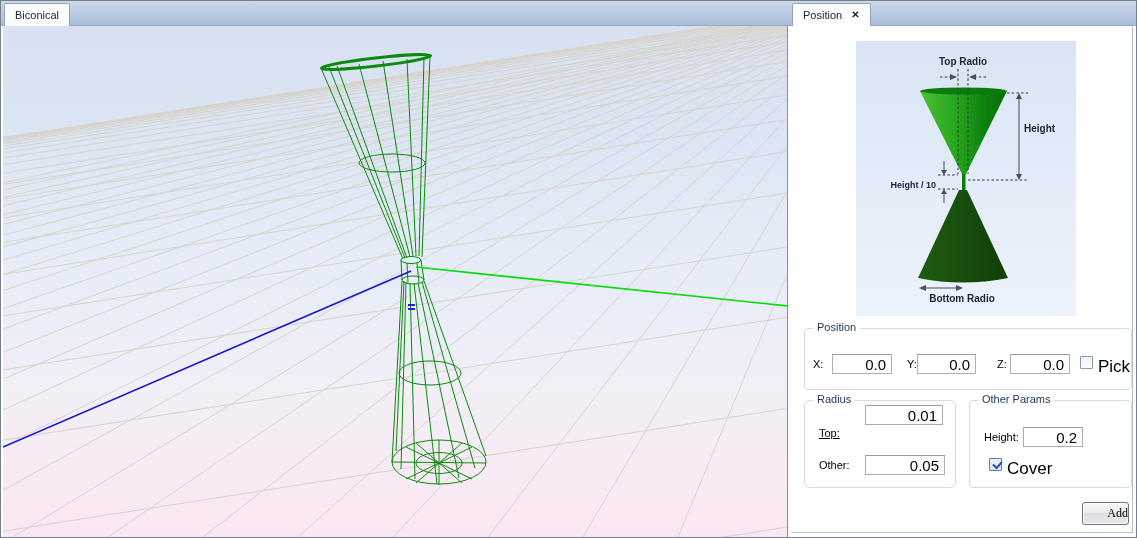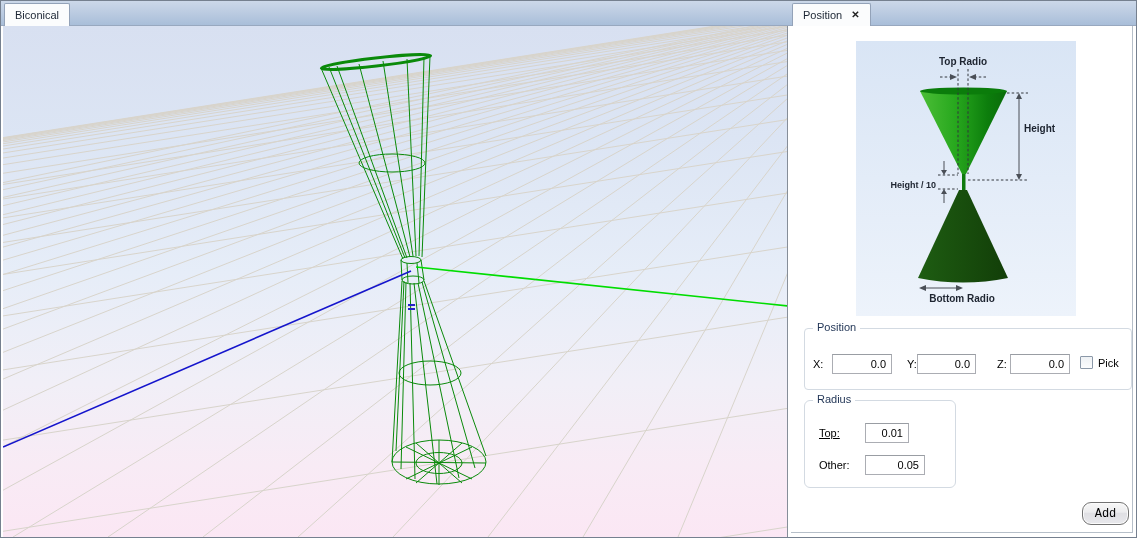--- a/index.html
+++ b/index.html
@@ -46,39 +46,40 @@
   .groupbox {
     position:absolute; border:1px solid #d3dae2; border-radius:4px; background:transparent;
   }
   .groupbox-title {
     position:absolute; top:-8px; left:8px; background:#fff; padding:0 4px;
     font-size:11px; color:#1f3354;
   }
   .fld-label { position:absolute; font-size:11px; color:#000; }
   .txt {
     position:absolute; height:20px; border:1px solid #abadb3; border-top-color:#999da3;
-    font-family:"Liberation Sans",sans-serif; font-size:11px; color:#000;
+    font-family:"Liberation Sans",sans-serif; font-size:15px; color:#000;
     text-align:right; padding:0 5px; background:#fff; outline:none;
   }
   .checkbox {
     position:absolute; width:13px; height:13px; background:linear-gradient(#eef1f4,#fbfcfd);
     border:1px solid #8b98a8; border-radius:1px;
   }
   .checkbox.checked { border-color:#5d7fae; background:linear-gradient(#e9f1f7,#d9e7f2); }
   .checkbox.checked::after {
     content:""; position:absolute; left:2.5px; top:2px; width:7px; height:4px;
     border-left:2px solid #2c4fa8; border-bottom:2px solid #2c4fa8;
     transform:rotate(-48deg);
   }
-  .chk-label { position:absolute; font-size:11px; color:#000; }
+  .chk-label { position:absolute; font-size:17px; color:#000; }
   .btn {
-    position:absolute; border:1px solid #737373; border-radius:9px;
+    position:absolute; border:1px solid #737373; border-radius:3px;
     background:linear-gradient(#f7f7f7 0%, #ececee 45%, #dfdfe3 46%, #e8e8ec 100%);
-    font-family:Liberation Mono, monospace; font-size:12px; color:#000;
+    font-family:Liberation Serif, serif; font-size:12px; color:#000;
     box-shadow:inset 0 0 0 1px #fbfbfb;
+    text-align:right;
   }
 </style>
 </head>
 <body>
 
 <div class="window">
 
   <div class="tabstrip">
     <div class="tab" style="left:3px;">
       <span>Biconical</span>
@@ -237,21 +238,28 @@
       <input type="text" class="txt" style="left: 112px; top: 25px; width: 59px;" value="0.0">
       <span class="fld-label" style="left:192px; top:29px;">Z:</span>
       <input type="text" class="txt" style="left: 205px; top: 25px; width: 60px;" value="0.0">
       <div class="checkbox" style="left:275px; top:27px;"></div>
       <span class="chk-label" style="left:293px; top:28px;">Pick</span>
     </div>
 
     <div class="groupbox" style="left:13px; top:374px; width:152px; height:88px;border-radius:6px;">
       <span class="groupbox-title">Radius</span>
       <span class="fld-label" style="left:14px; top:26px;text-decoration:underline;">Top:</span>
-      <input type="text" class="txt" style="left: 60px; top: 22px; width: 44px;" value="0.01">
+      <input type="text" class="txt" style="left: 60px; top: 4px; width: 78px;" value="0.01">
       <span class="fld-label" style="left:14px; top:58px;">Other:</span>
-      <input type="text" class="txt" style="left: 60px; top: 54px; width: 60px;" value="0.05">
-    </div>
-
+      <input type="text" class="txt" style="left: 60px; top: 54px; width: 80px;" value="0.05">
+    </div>
+
+    <div class="groupbox" style="left:178px; top:374px; width:163px; height:88px;">
+      <span class="groupbox-title">Other Params</span>
+      <span class="fld-label" style="left:14px; top:30px;">Height:</span>
+      <input type="text" class="txt" style="left: 53px; top: 26px; width: 60px;" value="0.2">
+      <div class="checkbox checked" style="left:19px; top:57px;"></div>
+      <span class="chk-label" style="left:37px; top:58px;">Cover</span>
+    </div>
 
     <button class="btn" style="left:291px; top:476px; width:47px; height:23px;">Add</button>
   </div>
 </div>
 
 </body></html>

